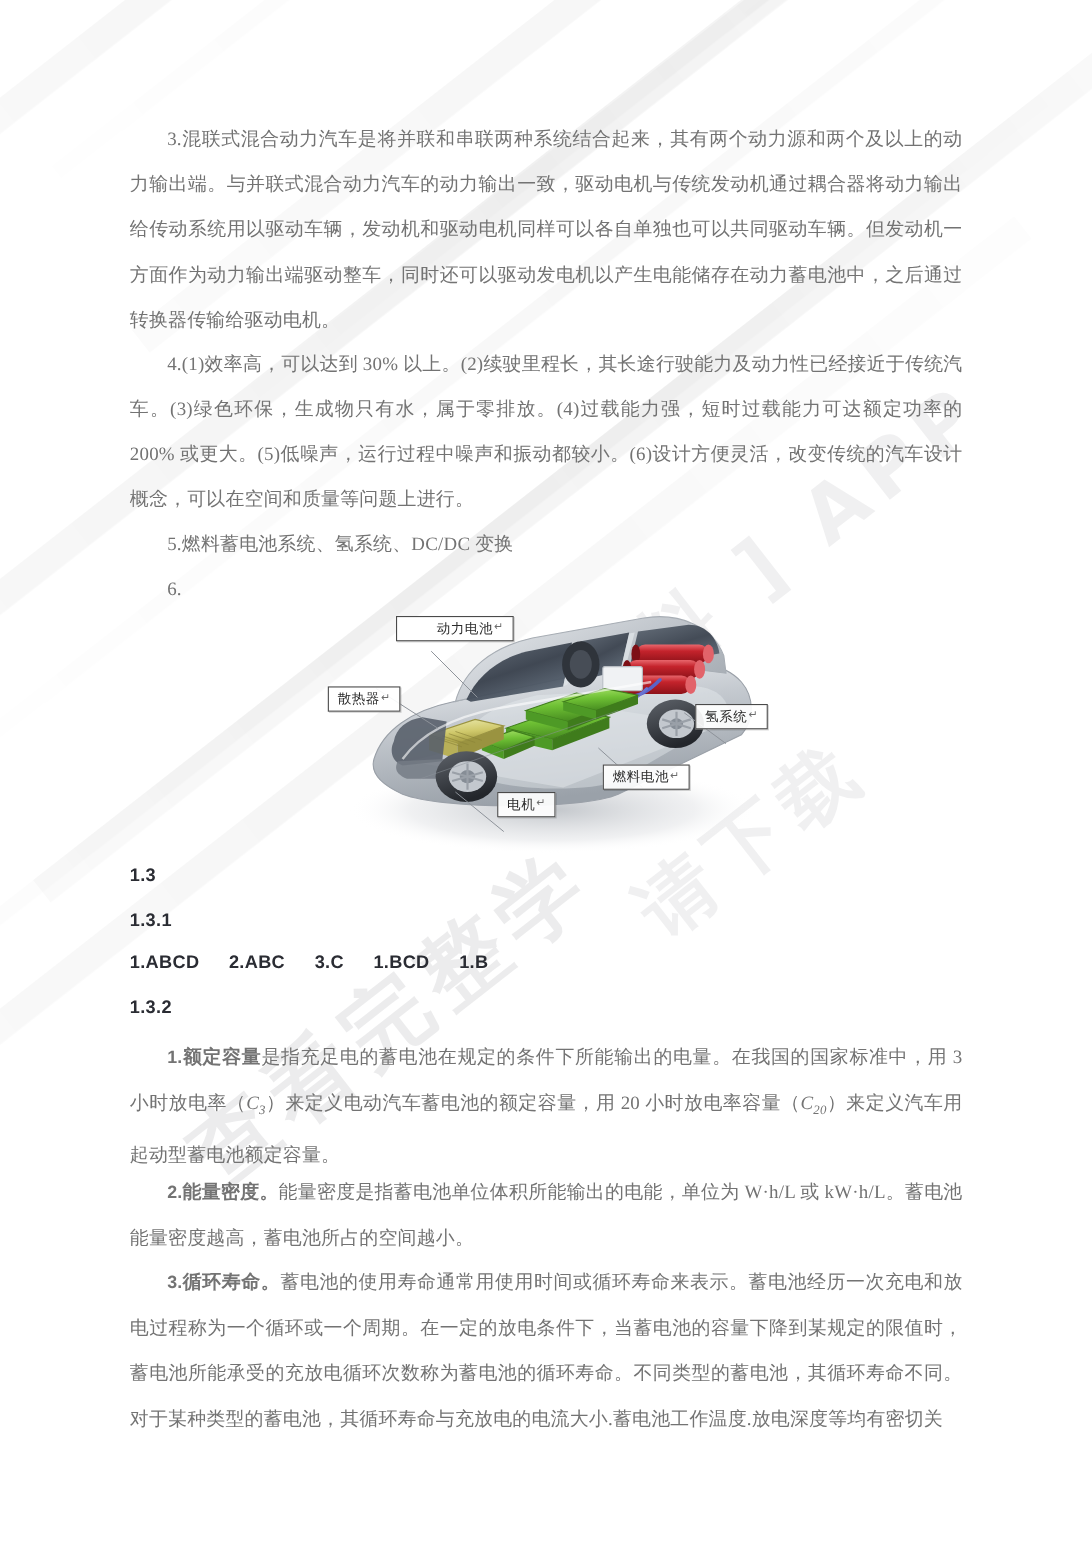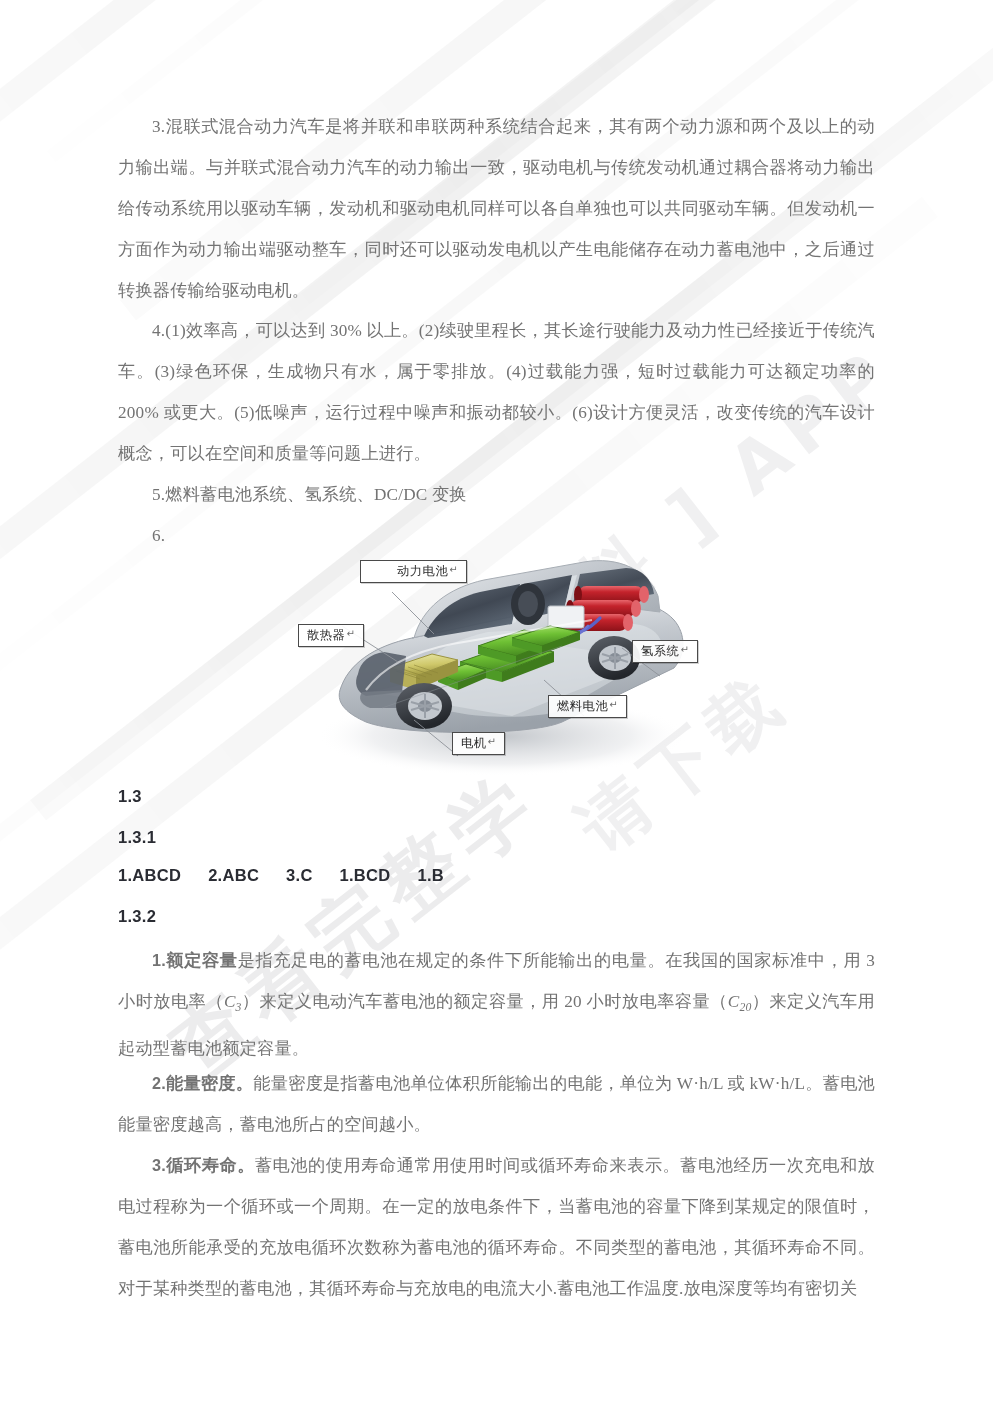--- a/index.html
+++ b/index.html
@@ -345,21 +345,21 @@
       </div>
 
       <div class="callout" style="left:370px; top:100px;">
         <span>氢系统</span><span class="ret">↵</span>
       </div>
 
       <div class="callout" style="left:286px; top:155px;">
         <span>燃料电池</span><span class="ret">↵</span>
       </div>
 
-      <div class="callout" style="left:190px; top:192px;">
+      <div class="callout" style="left:190px; top:180px;">
         <span>电机</span><span class="ret">↵</span>
       </div>
     </div>
 
     <div class="heading" style="top:787px;">1.3</div>
 
     <div class="heading" style="top:828px;">1.3.1</div>
 
     <div class="answers" style="top:866px;">
       <span>1.ABCD</span>

